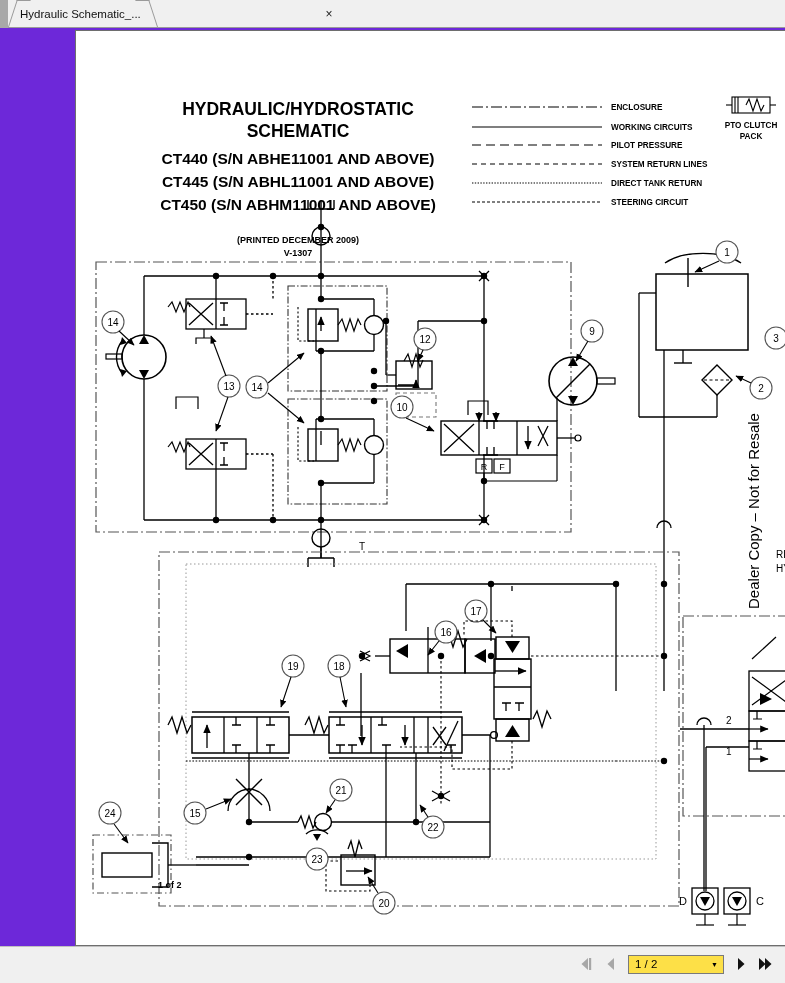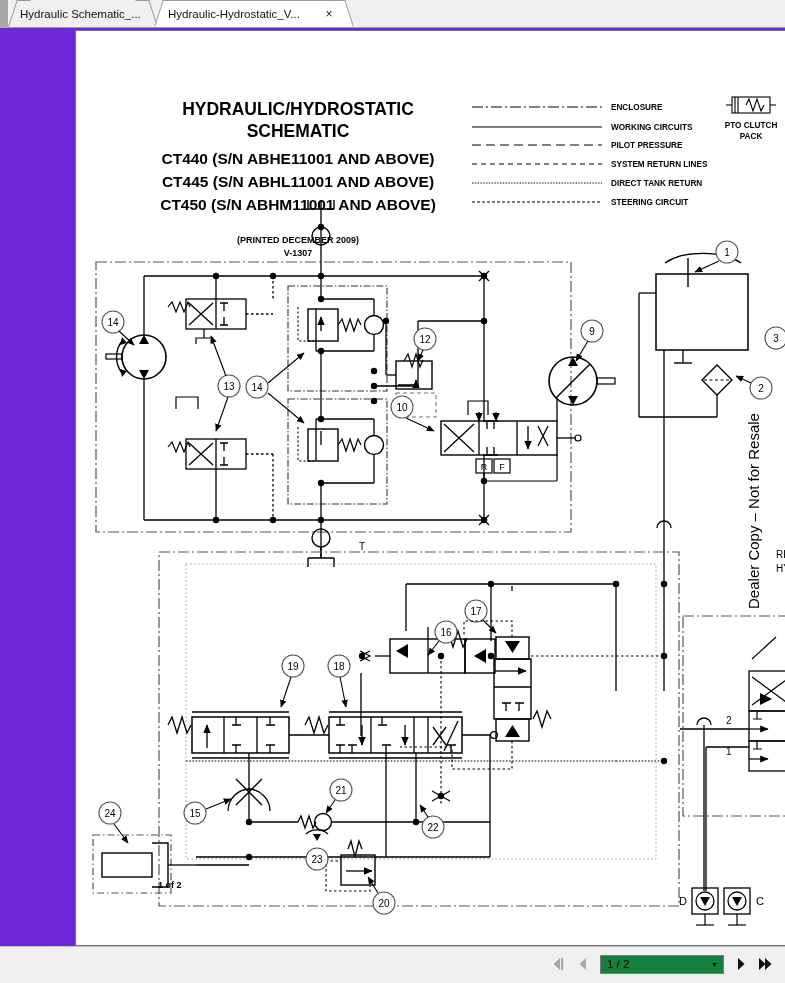--- a/index.html
+++ b/index.html
@@ -65,45 +65,39 @@
     position:absolute;left:0;top:946px;width:785px;height:37px;
     background:#f0f0f0;border-top:1px solid #c0c0c0;
   }
   #nav{position:absolute;right:8px;top:5px;height:24px;display:flex;align-items:center;}
   .navbtn{
     width:24px;height:24px;display:flex;align-items:center;justify-content:center;
     cursor:pointer;
   }
   .navbtn.disabled{opacity:.38;cursor:default;}
   #pagebox{
-    width:124px;height:19px;border:1px solid #7a7a7a;background:#15803d;
+    width:96px;height:19px;border:1px solid #7a7a7a;background:#fde047;
     display:flex;align-items:center;justify-content:space-between;
     margin:0 5px;box-sizing:border-box;
   }
   #pagebox .pval{font-size:11.5px;color:#000;padding-left:6px;}
   #pagebox .carat{font-size:7px;color:#000;padding-right:5px;}
 </style>
 </head>
 <body>
 
 <div id="tabbar">
   <div id="tabbar-strip"></div>
 
   <div class="tab" id="tab0">
     <span class="tab-skew-l"></span>
     <span class="tab-skew-r"></span>
     <span class="tab-label">Hydraulic Schematic_...</span>
   </div>
 
-  <div class="tab" id="tab1">
-    <span class="tab-skew-l"></span>
-    <span id="tab1-body"></span>
-    <span class="tab-skew-r"></span>
-    <span class="tab-label">Hydraulic-Hydrostatic_V...</span>
-  </div>
   <div id="tab-close">×</div>
 </div>
 
 <div id="viewer">
   <div id="page">
     <div id="page-inner">
 
 <svg width="713" height="914" viewBox="0 0 713 914">
   <defs>
     <marker id="ar" markerWidth="8" markerHeight="8" refX="6.5" refY="3" orient="auto">

